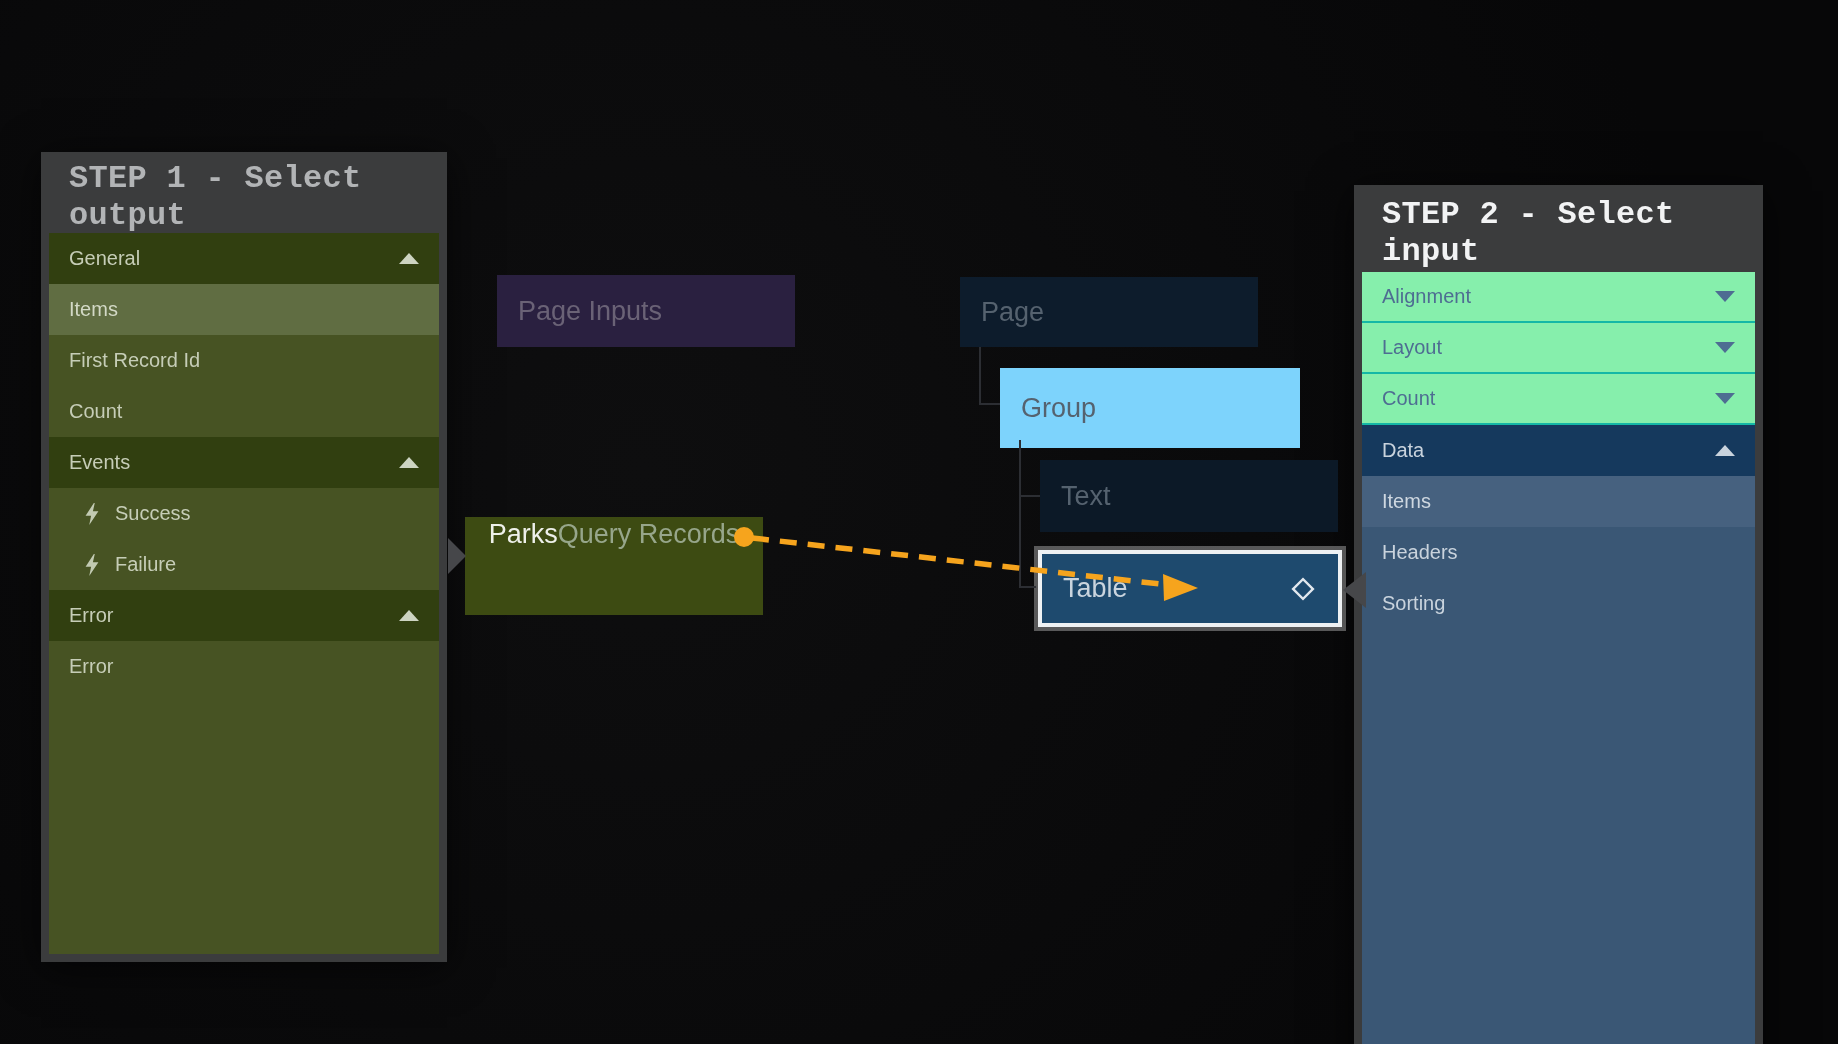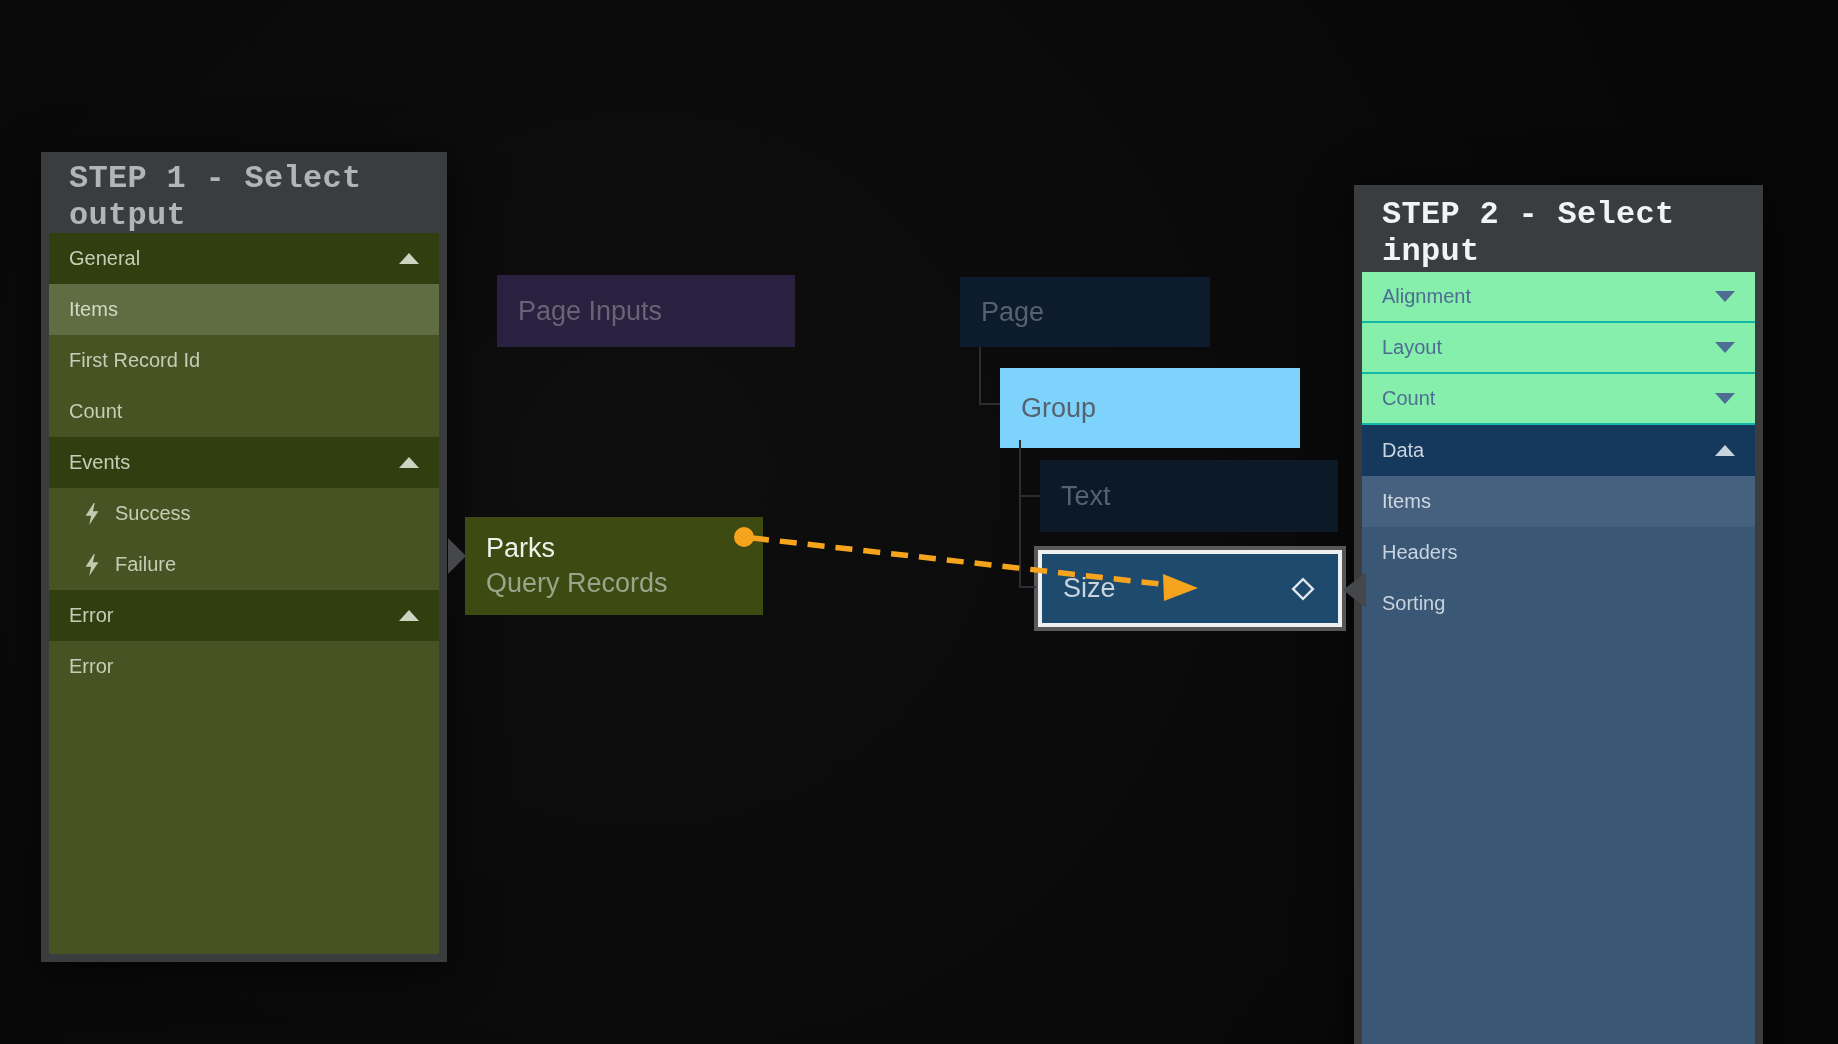--- a/index.html
+++ b/index.html
@@ -44,28 +44,28 @@
   .chev.up{border-bottom:11px solid currentColor;}
   .chev.down{border-top:11px solid currentColor;}
   .o-section .chev{color:#cdd4c2;}
   .b-section .chev{color:#c9d3dd;}
   .b-collapsed .chev{color:#4e6d92;}
 
   
   .node{position:absolute;box-sizing:border-box;display:flex;align-items:center;
         padding:0 21px;font-size:27px;cursor:pointer;text-align:right;}
   #node-page-inputs{left:497px;top:275px;width:298px;height:72px;background:#2a2040;color:#6a6276;}
-  #node-page {left:960px;top:277px;width:250px;height:70px;background:#0d1c2c;color:#55626f;}
+  #node-page {left:960px;top:277px;width:298px;height:70px;background:#0d1c2c;color:#55626f;}
   #node-group{left:1000px;top:368px;width:300px;height:80px;background:#7dd3fc;color:#55626f;}
   #node-text {left:1040px;top:460px;width:298px;height:72px;background:#0c1927;color:#55626f;}
   #node-table{left:1038px;top:550px;width:304px;height:77px;background:#1e4a6e;color:#c9d4de;
               border:4px solid #eef1f3;box-shadow:0 0 0 4px rgba(255,255,255,.32);
               justify-content:space-between;}
   #node-parks{left:465px;top:517px;width:298px;height:98px;background:#3d4b12;
-              flex-direction:column;align-items:flex-start;justify-content:center;gap:0;line-height:1.3;}
+              flex-direction:row;align-items:flex-start;justify-content:center;gap:0;line-height:1.3;}
   #node-parks .t1{color:#eef0ea;}
   #node-parks .t2{color:#97a68b;}
 
   
   #overlay{position:absolute;left:0;top:0;width:1838px;height:1044px;pointer-events:none;}
   #overlay .port{pointer-events:auto;cursor:grab;}
 </style>
 </head>
 <body>
 
@@ -161,21 +161,21 @@
 <div class="node" id="node-page">
   <span>Page</span>
 </div>
 <div class="node" id="node-group">
   <span>Group</span>
 </div>
 <div class="node" id="node-text">
   <span>Text</span>
 </div>
 <div class="node" id="node-table">
-  <span>Size</span>
+  <span>Table</span>
   <span style="display:flex;">
     <svg width="28" height="28" viewBox="0 0 28 28">
       <rect x="7" y="7" width="14" height="14" fill="none" stroke="#e2e8ee" stroke-width="2.4" transform="rotate(45 14 14)"></rect>
     </svg>
   </span>
 </div>
 <div class="node" id="node-parks">
   <span class="t1">Parks</span>
   <span class="t2">Query Records</span>
 </div>

